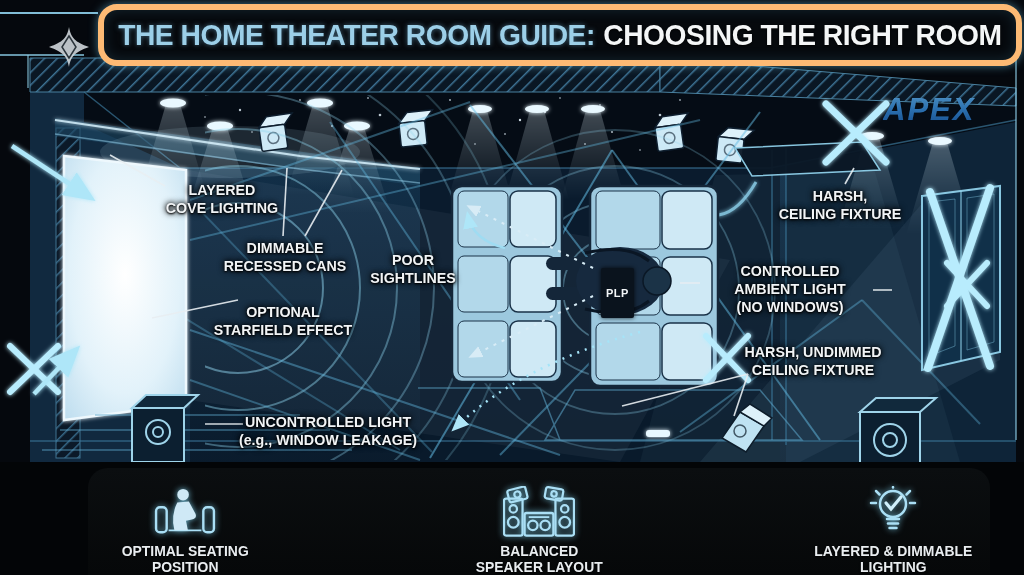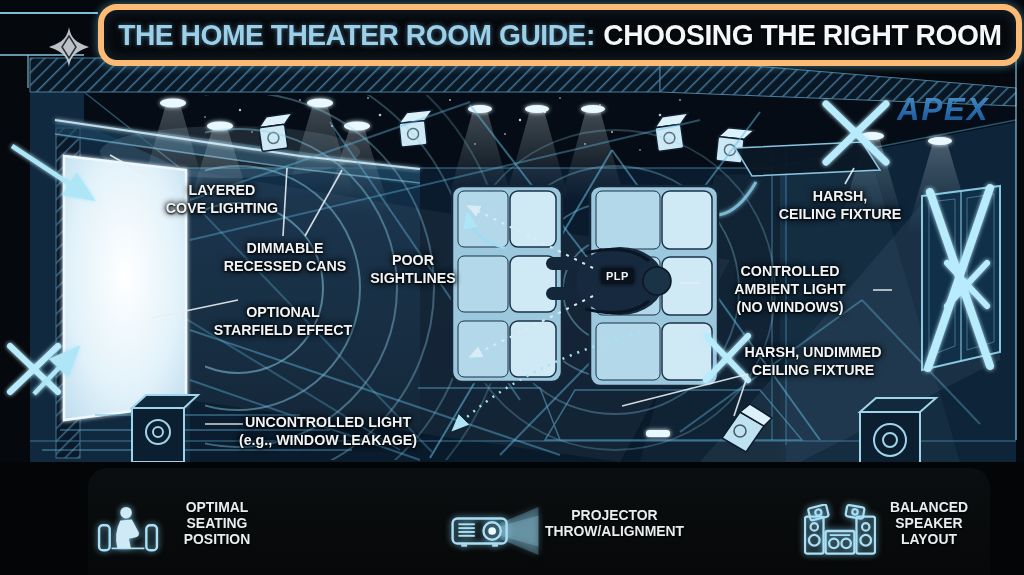--- a/index.html
+++ b/index.html
@@ -14,37 +14,37 @@
   .titleline{white-space:nowrap;font-weight:bold;font-size:30px;letter-spacing:-.5px;
     transform:scaleX(.94);}
   .title-main{color:#9ccfe8;text-shadow:0 0 6px rgba(120,190,230,.5);}
   .title-sub{color:#f4f6f7;margin-left:9px;text-shadow:0 1px 2px #000;}
   
   .dlabel{position:absolute;transform:translateX(-50%) scaleX(.95);
     color:#f1f4f6;font-weight:bold;font-size:15px;line-height:18px;
     text-align:center;white-space:pre-line;
     text-shadow:0 1px 2px #000,0 0 5px #000,0 0 8px rgba(0,0,0,.9);}
   .plp{position:absolute;left:601px;top:268px;background:#0a131d;color:#f3f6f8;
-    font-weight:bold;font-size:11px;padding:2px 5px;letter-spacing:.5px;
+    font-weight:bold;font-size:11px;padding:19px 5px;letter-spacing:.5px;
     border-radius:2px;box-shadow:0 0 4px rgba(0,0,0,.8);}
   
   .logo{position:absolute;left:846px;top:95px;width:178px;text-align:left;}
   .logo-word{font-weight:bold;font-style:italic;font-size:31px;letter-spacing:2px;
-    margin-left:51px;line-height:30px;color:#2f84c8;
+    margin-left:37px;line-height:30px;color:#2f84c8;
     background:linear-gradient(180deg,#6fc2f5 0%,#3d95dd 45%,#1b5fa8 100%);
     -webkit-background-clip:text;background-clip:text;-webkit-text-fill-color:transparent;
     text-shadow:0 0 1px rgba(20,60,110,.4);}
   .logo-sub{display:flex;align-items:center;gap:5px;margin-top:-2px;}
   .logo-sub span{color:#35c3e8;font-size:10px;font-weight:bold;letter-spacing:2.6px;}
   
   .legendbar{position:absolute;left:88px;top:468px;width:902px;height:107px;
     background:linear-gradient(180deg,#0b0e10 0%,#060809 100%);
     border-radius:20px 20px 0 0;display:flex;justify-content:space-between;
     padding:0 8px;box-sizing:border-box;}
-  .cell{width:178px;display:flex;flex-direction:row;align-items:center;}
+  .cell{width:178px;display:flex;flex-direction:column;align-items:center;}
   .iconbox{height:64px;display:flex;align-items:flex-end;justify-content:center;padding-top:8px;}
   .iconbox svg{filter:drop-shadow(0 0 3px rgba(130,215,245,.85));}
   .cap{margin-top:3px;color:#e9edf0;font-weight:bold;font-size:14.5px;line-height:16px;
     text-align:center;white-space:pre-line;transform:scaleX(.96);
     text-shadow:0 1px 2px #000;}
 </style>
 </head>
 <body>
 
 <div class="stage">
@@ -403,41 +403,20 @@
         <g fill="#cfe9f6" stroke="none">
           <circle cx="30" cy="9" r="6"></circle>
           <path d="M24,17 L36,16 L43,29 Q45,34 38,35 L33,36 L35,46 L21,46 Q17,31 24,17 Z"></path>
         </g>
       </svg>
     </div>
     <div class="cap">OPTIMAL SEATING
 POSITION</div>
   </div>
 
-  <div class="cell">
-    <div class="iconbox">
-      <svg width="92" height="54" viewBox="0 0 92 56" fill="none" stroke="#aadff5" stroke-width="2.5">
-        <polygon points="50,20 90,3 90,53 50,36" fill="rgba(150,215,243,.28)" stroke="none"></polygon>
-        <polygon points="50,23 90,12 90,44 50,33" fill="rgba(190,235,252,.22)" stroke="none"></polygon>
-        <rect x="1" y="15" width="56" height="26" rx="5"></rect>
-        <g stroke-width="2">
-              <line x1="7" y1="21" x2="24" y2="21"></line>
-              <line x1="7" y1="25" x2="24" y2="25"></line>
-              <line x1="7" y1="29" x2="24" y2="29"></line>
-              <line x1="7" y1="33" x2="24" y2="33"></line>
-            </g>
-        <circle cx="42" cy="28" r="9"></circle>
-        <circle cx="42" cy="28" r="4" fill="#eafaff" stroke="none"></circle>
-        <line x1="10" y1="43" x2="16" y2="43"></line>
-            <line x1="42" y1="43" x2="48" y2="43"></line>
-      </svg>
-    </div>
-    <div class="cap">PROJECTOR
-THROW/ALIGNMENT</div>
-  </div>
 
   <div class="cell">
     <div class="iconbox">
       <svg width="72" height="54" viewBox="0 0 70 52" fill="none" stroke="#aadff5" stroke-width="2.2">
         <g transform="rotate(-14 14 8)">
               <rect x="5" y="2" width="18" height="12" rx="2"></rect>
               <circle cx="14" cy="8" r="3"></circle>
             </g>
         <g transform="rotate(10 50 8)">
               <rect x="41" y="2" width="17" height="11" rx="2"></rect>
@@ -453,15 +432,33 @@
             <circle cx="29" cy="38" r="4.6"></circle>
             <circle cx="41" cy="38" r="4.6"></circle>
         <line x1="25" y1="30" x2="45" y2="30" stroke-width="1.8"></line>
       </svg>
     </div>
     <div class="cap">BALANCED
 SPEAKER LAYOUT</div>
   </div>
 
 
+  <div class="cell">
+    <div class="iconbox">
+      <svg width="58" height="54" viewBox="0 0 56 54" fill="none" stroke="#aadff5" stroke-width="2.5" stroke-linecap="round">
+        <circle cx="28" cy="18" r="13"></circle>
+        <path d="M21,17 l5,6 l10,-12" stroke="#cfeffb" stroke-width="3.2"></path>
+        <line x1="22" y1="33" x2="34" y2="33"></line>
+            <line x1="23" y1="37.5" x2="33" y2="37.5"></line>
+            <line x1="24.5" y1="42" x2="31.5" y2="42"></line>
+        <line x1="28" y1="1" x2="28" y2="1.5"></line>
+        <line x1="6" y1="17" x2="11" y2="17"></line>
+            <line x1="45" y1="17" x2="50" y2="17"></line>
+        <line x1="11" y1="5" x2="14.5" y2="8.5"></line>
+            <line x1="45" y1="5" x2="41.5" y2="8.5"></line>
+      </svg>
+    </div>
+    <div class="cap">LAYERED &amp; DIMMABLE
+LIGHTING</div>
+  </div>
 
 </div>
 </div>
 
 </body></html>

